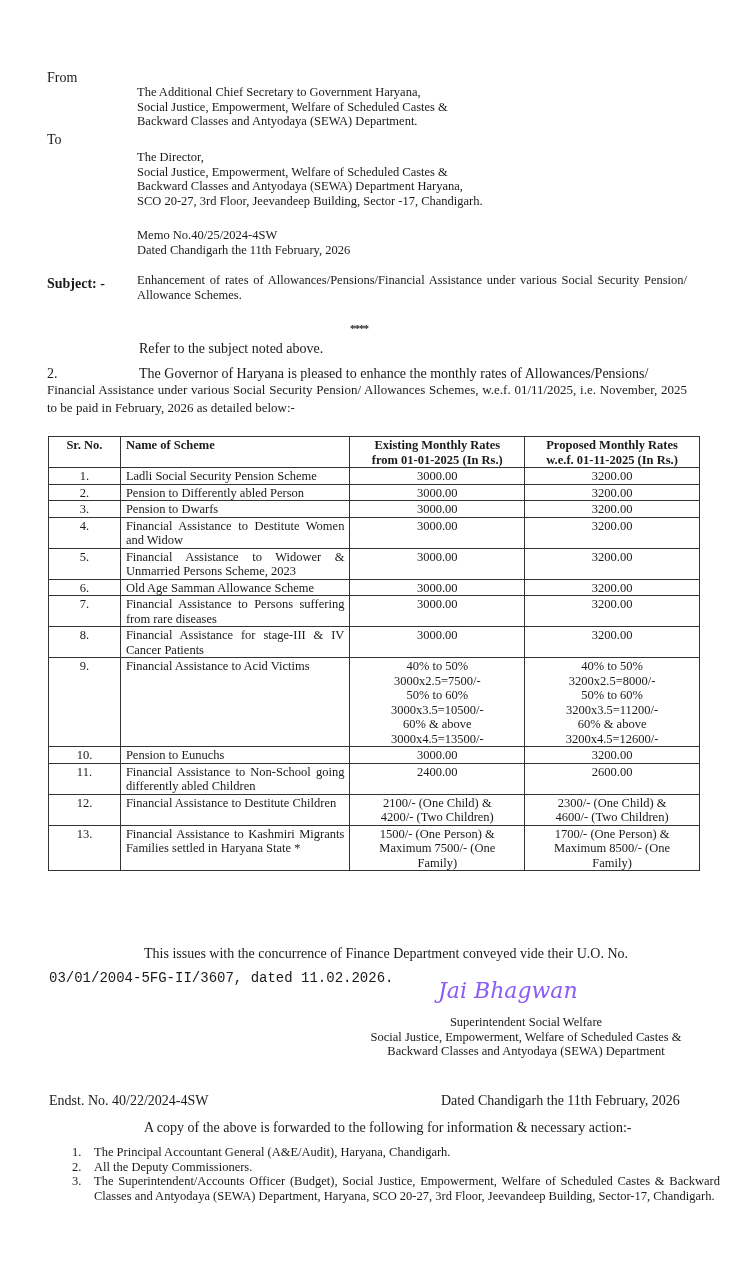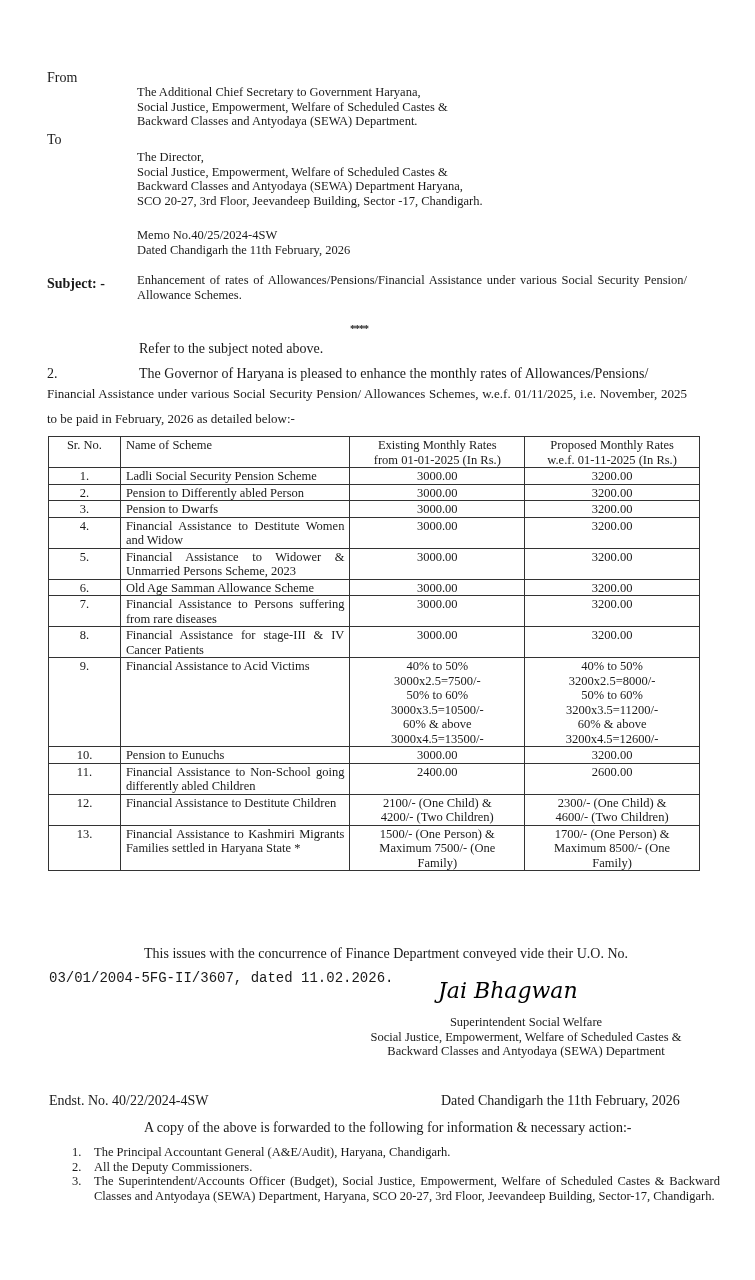--- a/index.html
+++ b/index.html
@@ -3,32 +3,32 @@
 <meta charset="utf-8">
 <style>
   * { box-sizing: border-box; margin: 0; padding: 0; }
   html, body { width: 755px; height: 1280px; background: #ffffff; overflow: hidden; }
   body { font-family: "Liberation Serif", "DejaVu Serif", serif; color: #1a1a1a; position: relative; }
   .abs { position: absolute; }
   .lbl { font-size: 14px; }
   .blk { font-size: 12.5px; line-height: 14.5px; }
   .blk div { white-space: nowrap; }
   .just { text-align: justify; text-align-last: left; }
-  .para { font-size: 13px; line-height: 25px; }
+  .para { font-size: 13px; line-height: 18px; }
   table.rates { position: absolute; left: 48px; top: 436px; width: 652px; border-collapse: collapse; font-size: 12.5px; line-height: 14.5px; }
   table.rates th, table.rates td { border: 1.5px solid #333; vertical-align: top; padding: 1px 5px 0 5px; }
-  table.rates th { font-weight: normal; }
+  table.rates th { font-weight: bold; }
   td.sr { text-align: center; width: 72px; }
   td.nm { width: 230px; text-align: justify; text-align-last: left; }
   td.ex, td.pr { text-align: center; width: 175px; }
   th.sr { text-align: center; }
   th.nm { text-align: left; }
   th.ex, th.pr { text-align: center; }
   .cellline { display: block; }
-  .sig { font-family: "DejaVu Serif", serif; font-style: italic; font-size: 22px; color: #000000; }
+  .sig { font-family: "DejaVu Serif", serif; font-style: italic; font-size: 22px; color: #8b5cf6; }
   ol.copies { list-style: none; }
   ol.copies li { display: flex; font-size: 12.5px; line-height: 14.5px; }
   ol.copies li .num { width: 22px; flex: none; }
   ol.copies li .txt { flex: 1; text-align: justify; text-align-last: left; }
 </style>
 </head>
 <body>
 
 <div class="abs lbl" style="left:47px; top:70px;">From</div>
 <div class="abs blk" style="left:137px; top:85px;">

